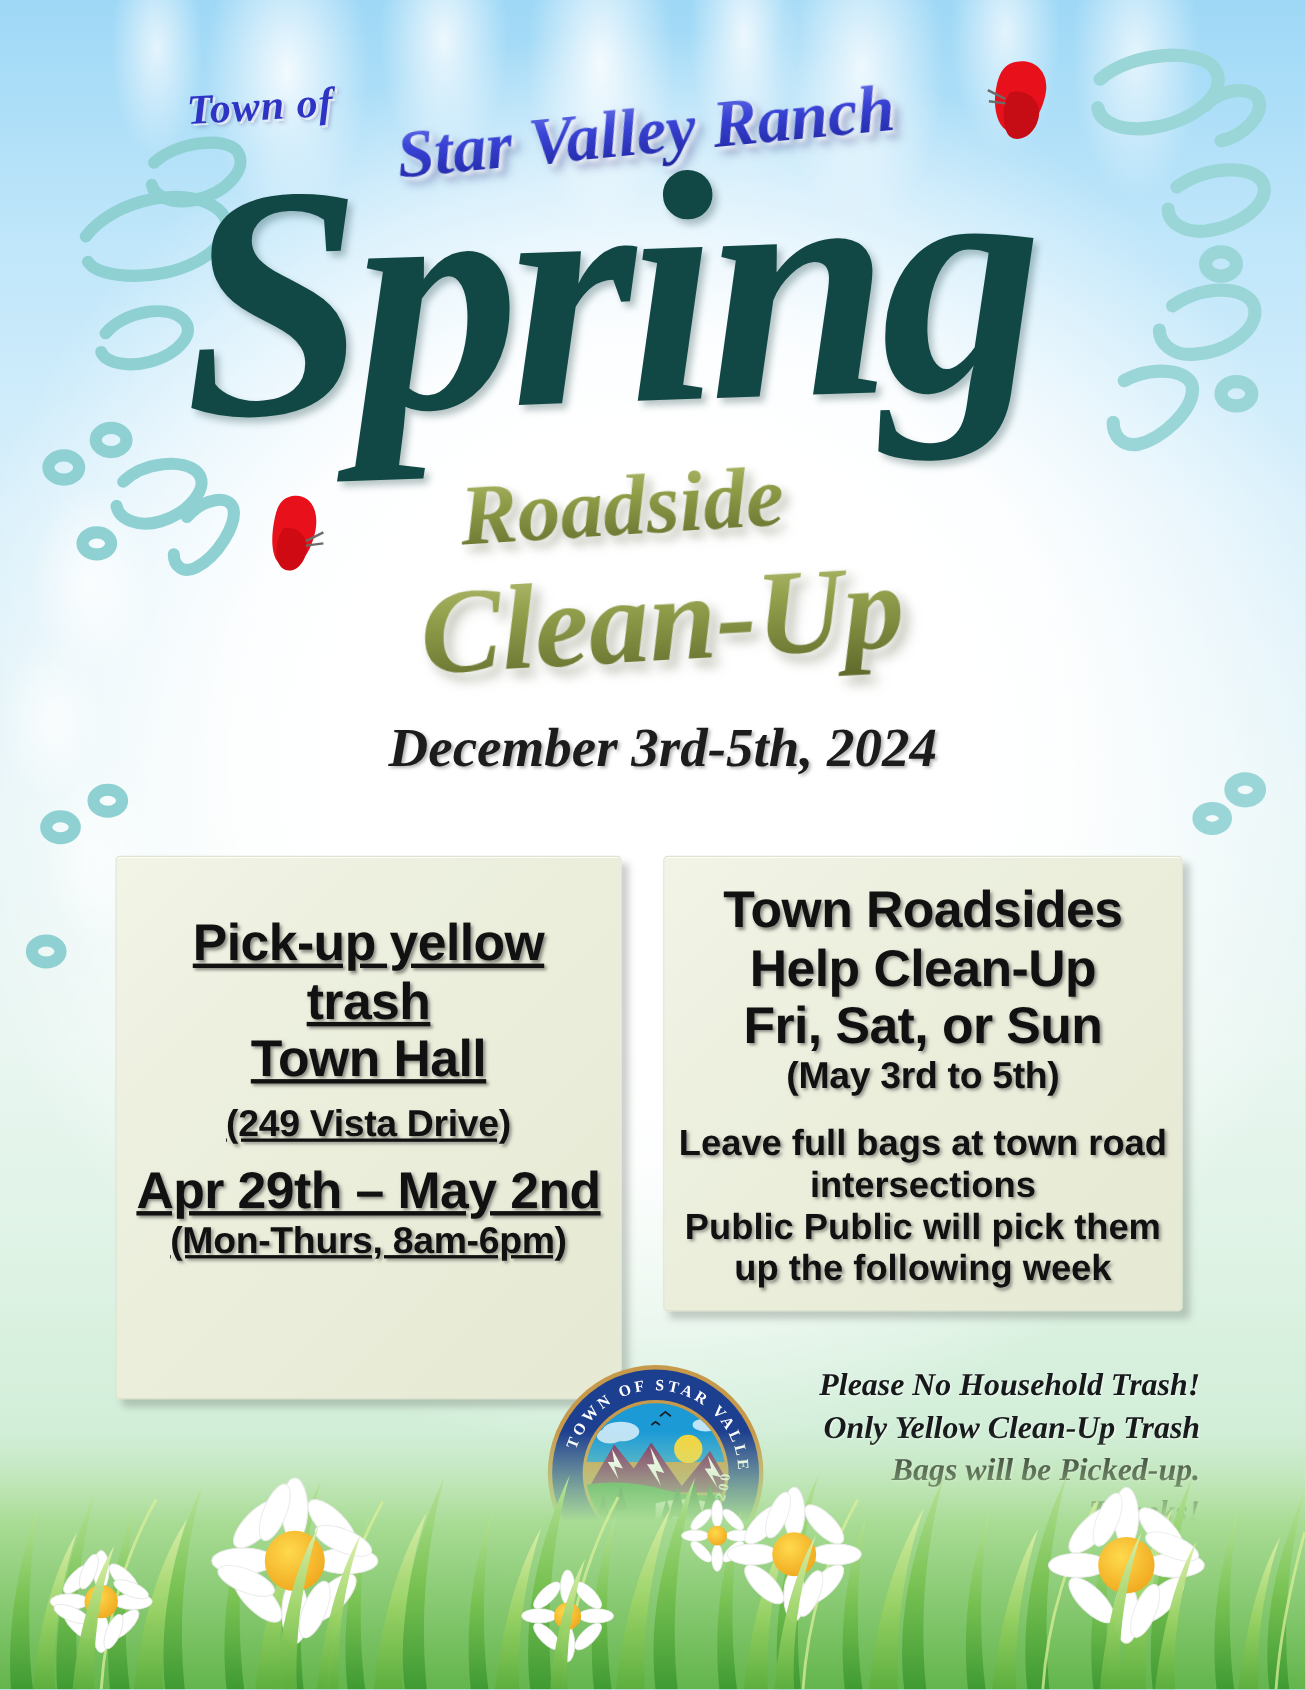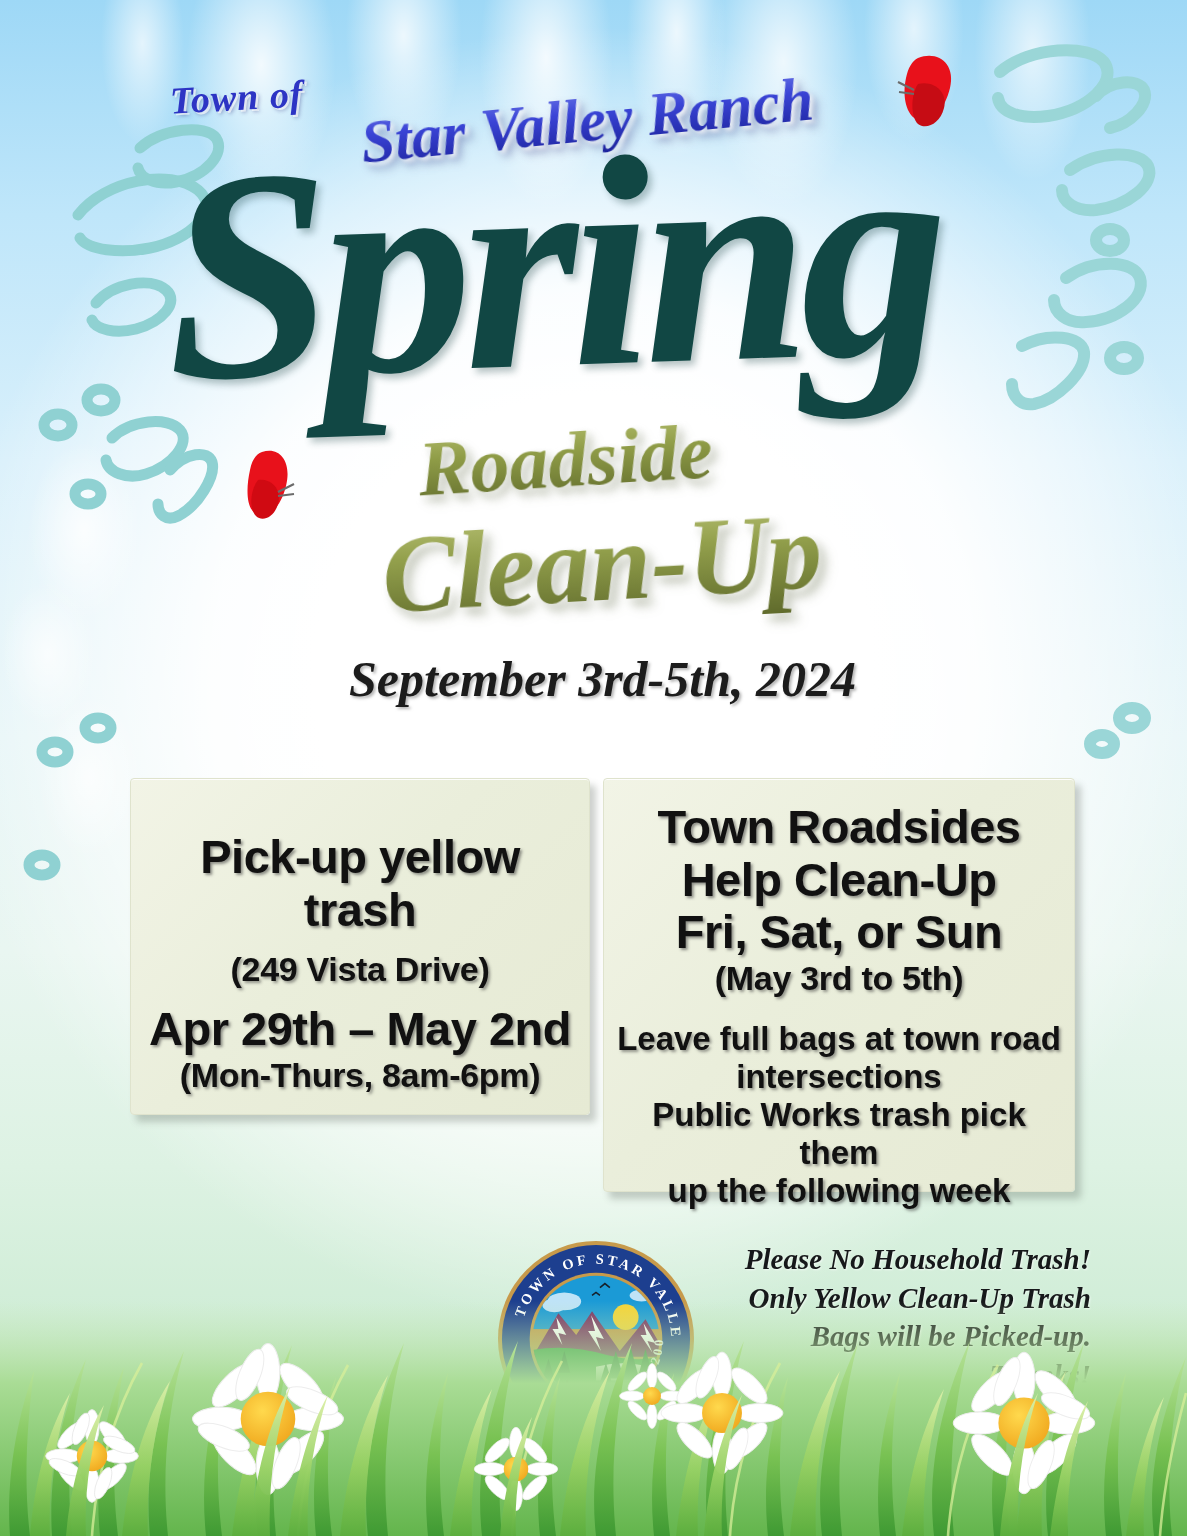--- a/index.html
+++ b/index.html
@@ -106,21 +106,21 @@
   .box{
     position:absolute;top:0;
     background:linear-gradient(135deg,#f2f4e6 0%,#eaeedb 45%,#e6ead4 100%);
     border:1px solid #dfe3cd;
     border-radius:4px;
     box-shadow:6px 7px 7px rgba(90,100,90,0.30), inset 0 1px 0 rgba(255,255,255,0.9);
     box-sizing:border-box;
     color:#111;
     text-align:center;
   }
-  #box-left{left:130px;width:460px;height:337px;}
+  #box-left{left:105px;width:460px;height:494px;text-decoration:underline;}
   #box-right{left:603px;width:472px;height:414px;}
   .lineA{font-size:47px;font-weight:bold;line-height:1.12;letter-spacing:-0.5px;
          text-shadow:2px 2px 3px rgba(60,60,60,0.55);}
   .lineB{font-size:40px;font-weight:bold;line-height:1.14;letter-spacing:-0.3px;
          text-shadow:2px 2px 3px rgba(60,60,60,0.55);}
   .lineC{font-size:34px;font-weight:bold;line-height:1.15;letter-spacing:-0.3px;
          text-shadow:2px 2px 3px rgba(60,60,60,0.5);}
   .lineD{font-size:33px;font-weight:bold;line-height:1.15;
          text-shadow:2px 2px 3px rgba(60,60,60,0.5);}
   .smallwt{font-weight:normal;}
@@ -192,45 +192,46 @@
       <path d="M258 480 C272 478 282 490 278 504 C274 518 262 522 256 516 C249 509 250 490 258 480 Z" fill="#d00a12"></path>
       <path d="M278 492 L294 484 M278 496 L294 494" stroke="#6b6b6b" stroke-width="2.2" fill="none"></path>
     </g>
   </svg>
 
   <div class="town-of">Town of</div>
   <div class="svr">Star Valley Ranch</div>
   <div class="spring">Spring</div>
   <div class="roadside">Roadside</div>
   <div class="cleanup">Clean-Up</div>
-  <div class="eventdate">September 3rd-5th, 2024</div>
+  <div class="eventdate">December 3rd-5th, 2024</div>
 
   <div class="boxes">
 
     <div class="box" id="box-left">
       <div class="pad">
         <div class="lineA">Pick-up yellow trash</div>
+        <div class="lineA">Town Hall</div>
         <div class="gap6"></div>
         <div class="lineC">(249 Vista Drive)</div>
         <div class="gap6"></div>
         <div class="lineA">Apr 29th – May 2nd</div>
         <div class="lineC">(Mon-Thurs, 8am-6pm)</div>
       </div>
     </div>
 
     <div class="box" id="box-right">
       <div class="pad">
         <div class="lineA">Town Roadsides</div>
         <div class="lineA">Help Clean-Up</div>
         <div class="lineA">Fri, Sat, or Sun</div>
         <div class="lineC">(May 3rd to 5th)</div>
         <div class="gap10"></div>
         <div class="lineD">Leave full bags at town road</div>
         <div class="lineD">intersections</div>
-        <div class="lineD">Public Works trash pick them</div>
+        <div class="lineD">Public Public will pick them</div>
         <div class="lineD">up the following week</div>
       </div>
     </div>
   </div>
 
   <div class="note">
     <div>Please No Household Trash!</div>
     <div>Only Yellow Clean-Up Trash</div>
     <div>Bags will be Picked-up.</div>
     <div>Thanks!</div>

